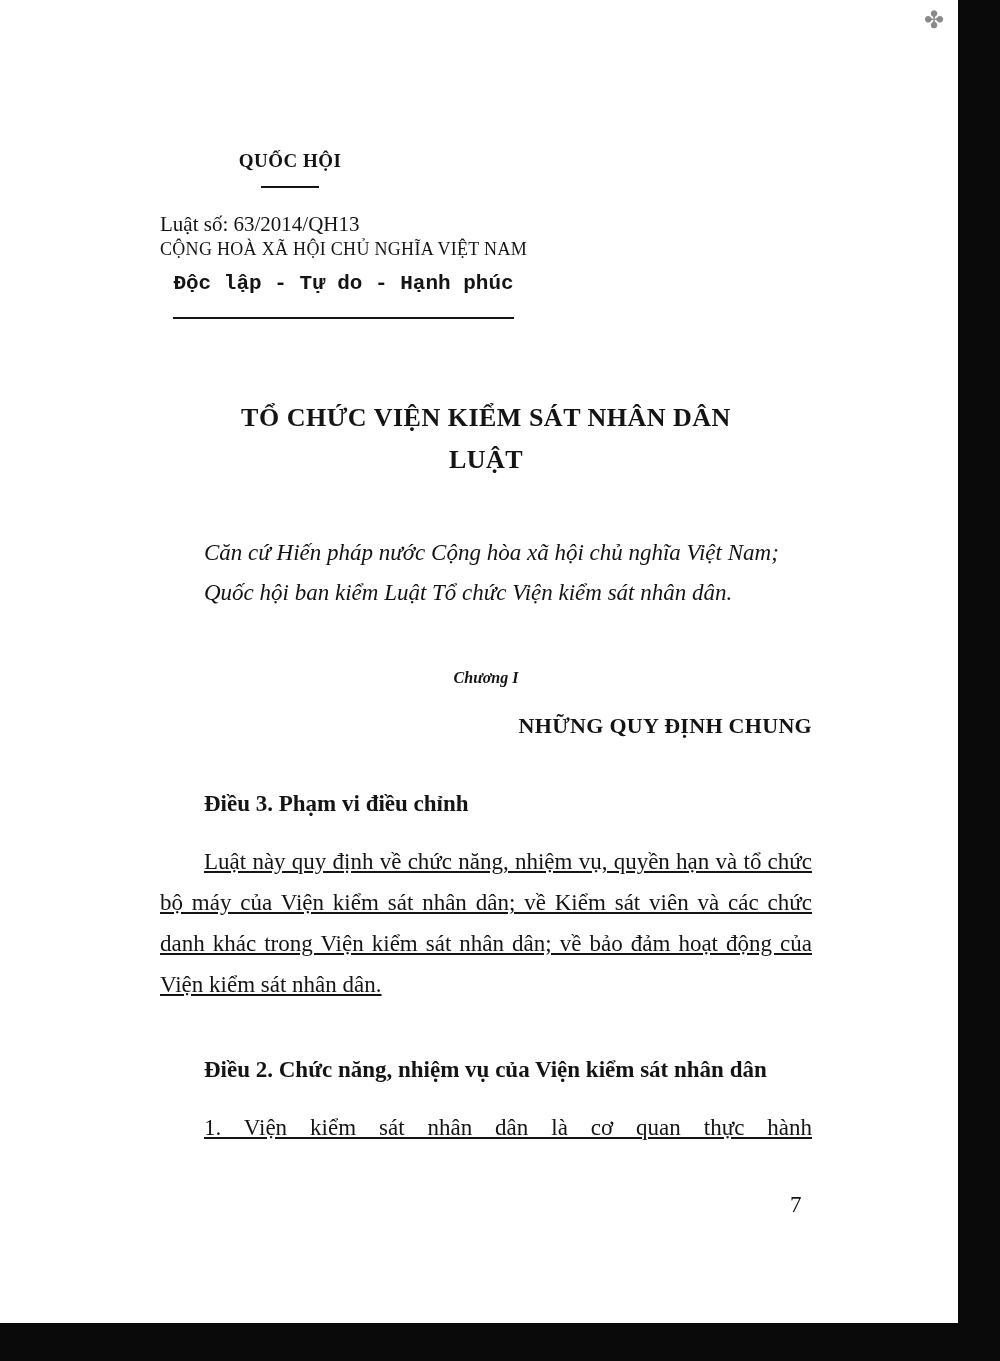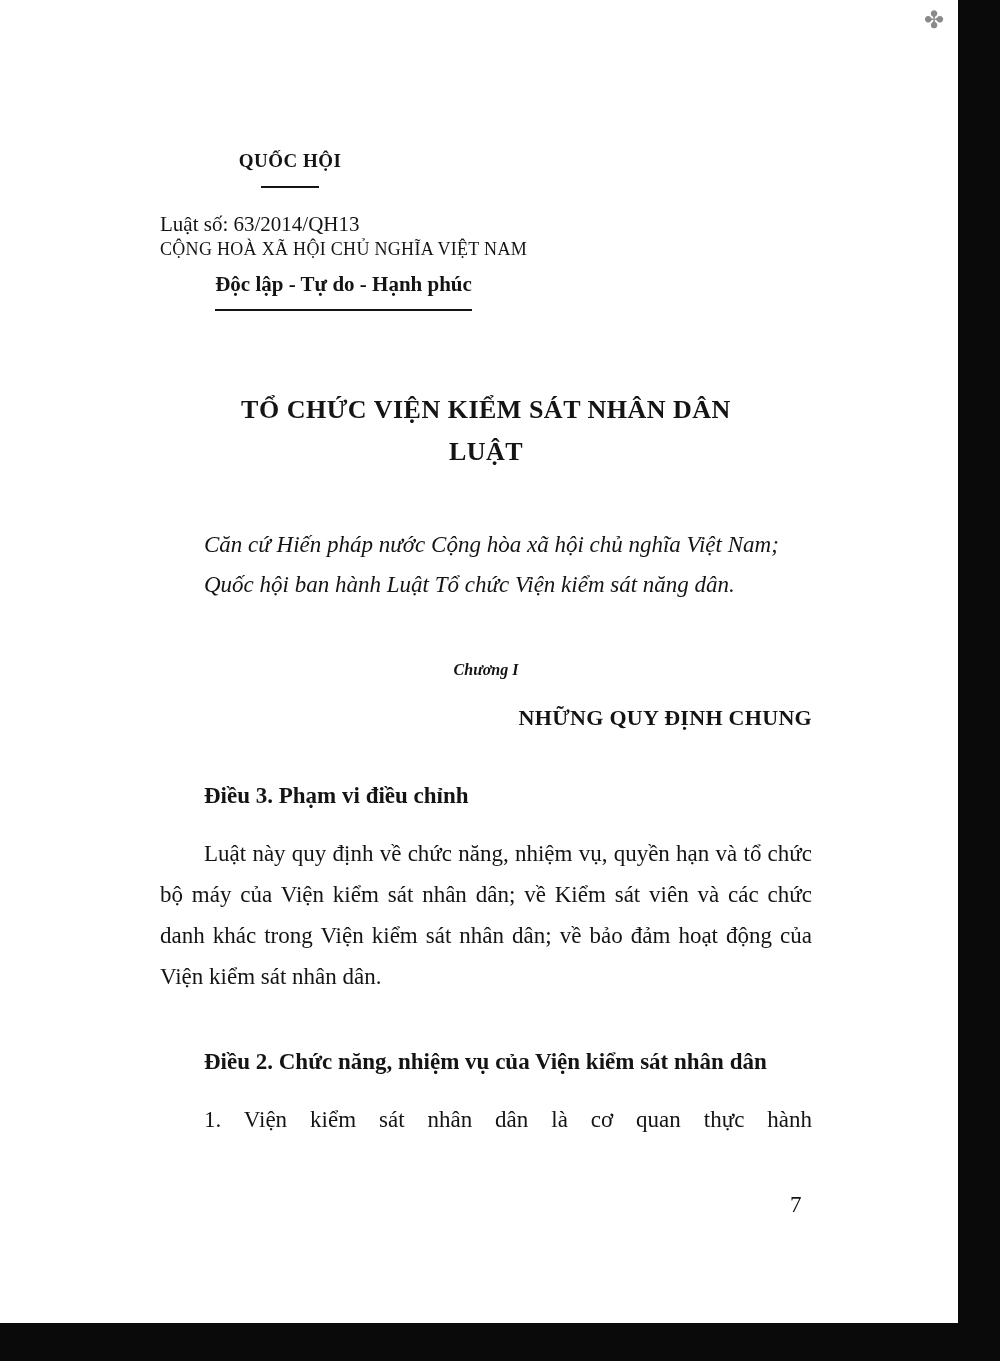--- a/index.html
+++ b/index.html
@@ -88,23 +88,23 @@
     font-weight: normal;
     font-size: 18px;
     letter-spacing: 0.3px;
     white-space: nowrap;
   }
   .motto-line {
     display: inline-block;
     font-weight: bold;
     font-size: 21px;
     margin-top: 12px;
-    padding-bottom: 12px;
+    padding-bottom: 22px;
     border-bottom: 2.5px solid #141414;
-    font-family: Liberation Serif, serif;
+    font-family: Liberation Mono, monospace;
     white-space: nowrap;
   }
   
   .law-title {
     text-align: center;
     margin-top: 78px;
     font-weight: bold;
     font-size: 26px;
     line-height: 42px;
     letter-spacing: 0.5px;
@@ -146,20 +146,21 @@
     text-indent: 44px;
     text-align: justify;
   }
   .article-body {
     margin: 0;
     margin-top: 16px;
     font-size: 23px;
     line-height: 41px;
     text-indent: 44px;
     text-align: justify;
+    text-decoration: underline;
   }
   .force-justify {
     text-align-last: justify;
   }
   
   .page-number {
     position: absolute;
     top: 1192px;
     left: 790px;
     font-size: 23px;
@@ -191,21 +192,21 @@
       </div>
     </div>
 
     <div class="law-title">
       <div>TỔ CHỨC VIỆN KIỂM SÁT NHÂN DÂN</div>
       <div>LUẬT</div>
     </div>
 
     <div class="preamble">
       <p>Căn cứ Hiến pháp nước Cộng hòa xã hội chủ nghĩa Việt Nam;</p>
-      <p>Quốc hội ban hành Luật Tổ chức Viện kiểm sát năng dân.</p>
+      <p>Quốc hội ban kiểm Luật Tổ chức Viện kiểm sát nhân dân.</p>
     </div>
 
     <div class="chapter-label">Chương I</div>
     <div class="chapter-title">NHỮNG QUY ĐỊNH CHUNG</div>
 
     <p class="article-heading">Điều 3. Phạm vi điều chỉnh</p>
     <p class="article-body">Luật này quy định về chức năng, nhiệm vụ, quyền hạn và tổ chức bộ máy của Viện kiểm sát nhân dân; về Kiểm sát viên và các chức danh khác trong Viện kiểm sát nhân dân; về bảo đảm hoạt động của Viện kiểm sát nhân dân.</p>
 
     <p class="article-heading">Điều 2. Chức năng, nhiệm vụ của Viện kiểm sát nhân dân</p>
     <p class="article-body force-justify">1. Viện kiểm sát nhân dân là cơ quan thực hành</p>

